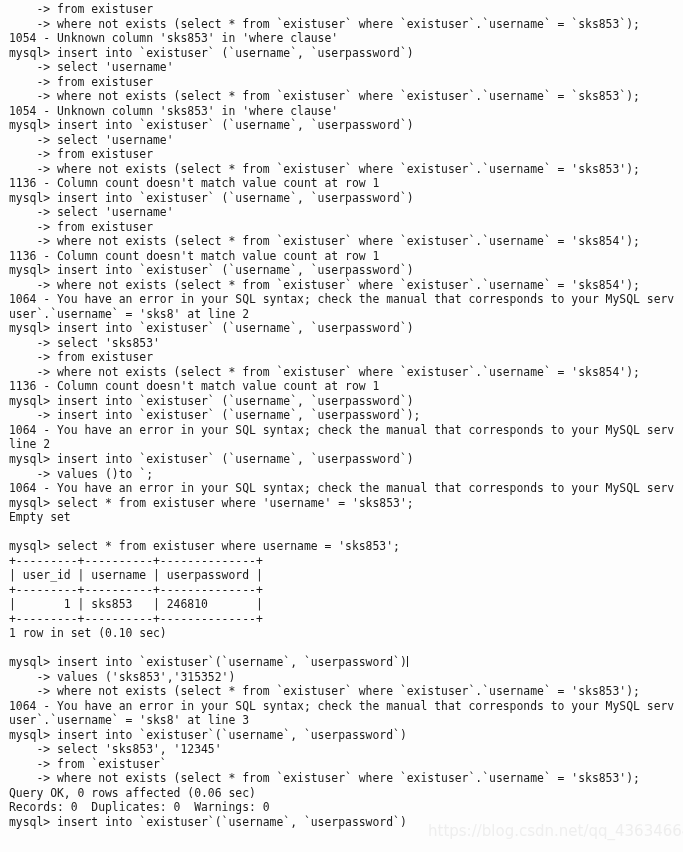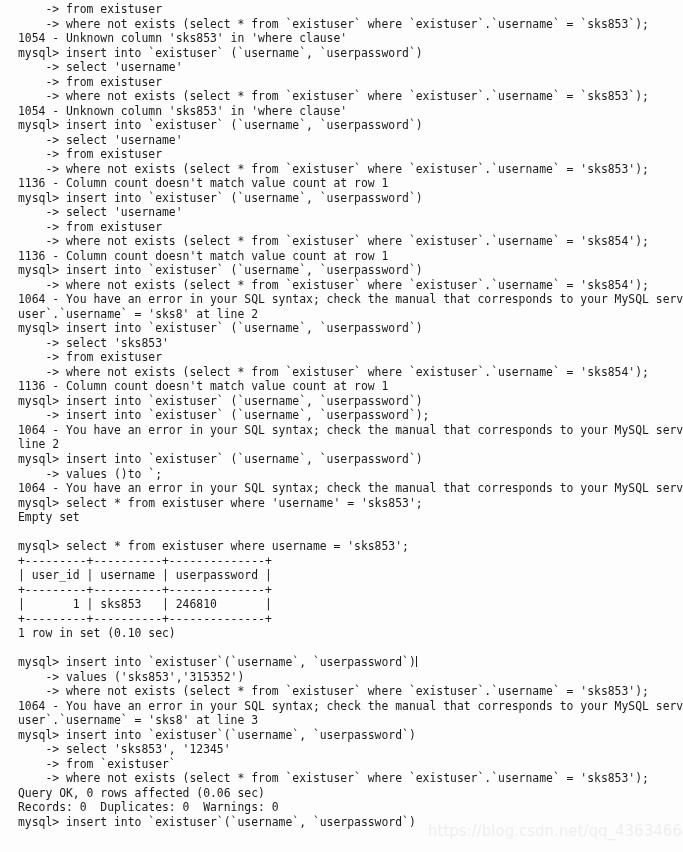--- a/index.html
+++ b/index.html
@@ -22,21 +22,21 @@
     padding: 2px 0 0 0;
   }
   #lines {
     white-space: pre;
     display: block;
   }
   .line {
     white-space: pre;
     height: 14.53px;
     overflow: hidden;
-    padding-left: 18px;
+    padding-left: 9px;
   }
   .line.blank {
     height: 14.53px;
   }
   .cursor {
     display: inline-block;
     width: 1px;
     height: 11px;
     background: #1a1a1a;
     vertical-align: -1px;

